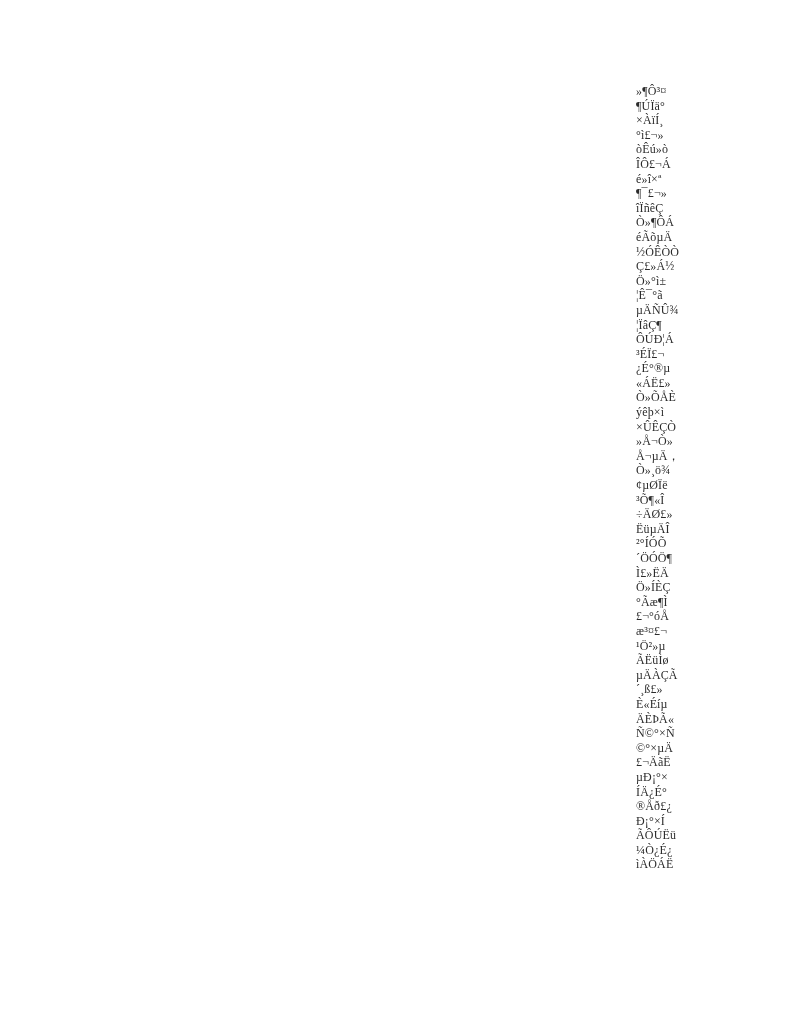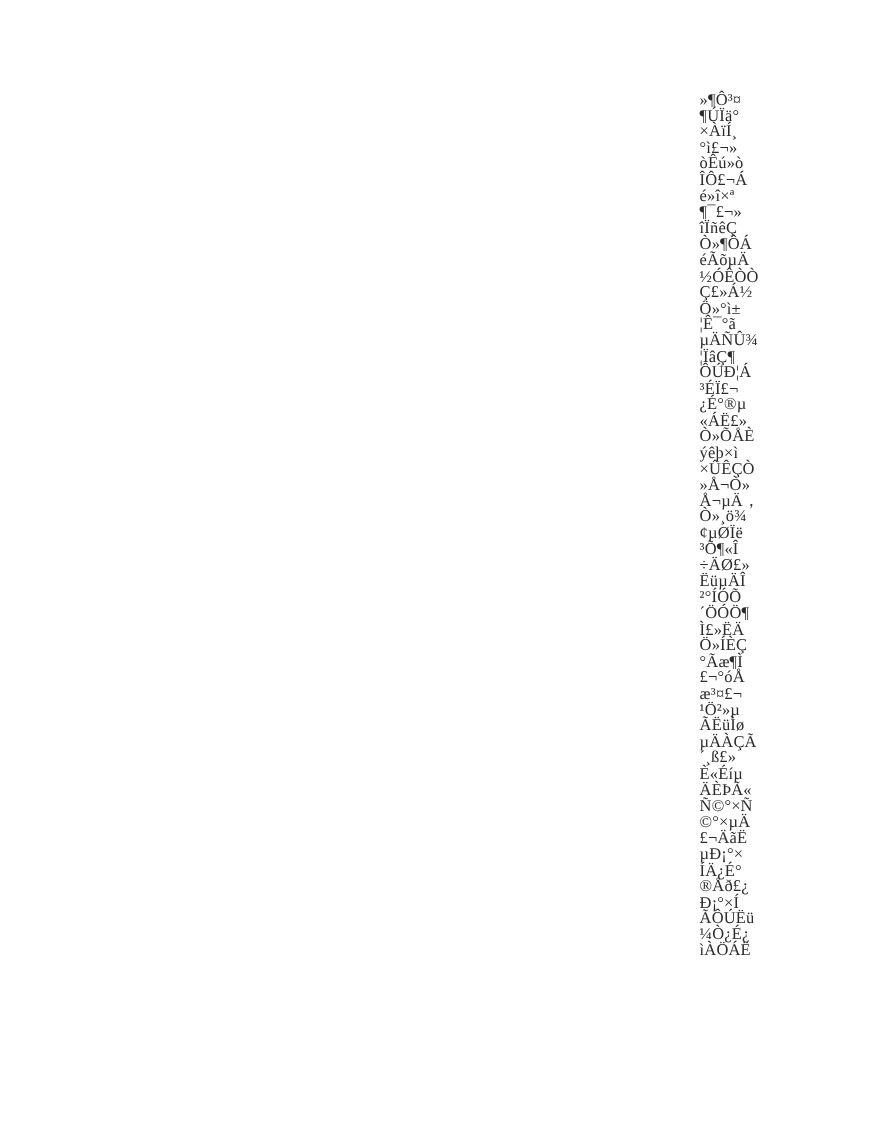--- a/index.html
+++ b/index.html
@@ -28,21 +28,21 @@
   }
 
   
   #text-column {
     position: absolute;
     left: 636px;
     top: 84px;
     width: 66px;
     text-align: left;
     font-family: "Liberation Serif", "DejaVu Serif", serif;
-    font-size: 15px;
+    font-size: 12px;
     line-height: 14.6px;
     color: #2b2b2b;
     letter-spacing: 0.15px;
     white-space: pre;
   }
 
   #text-column .line {
     display: block;
     height: 14.6px;
     white-space: pre;

